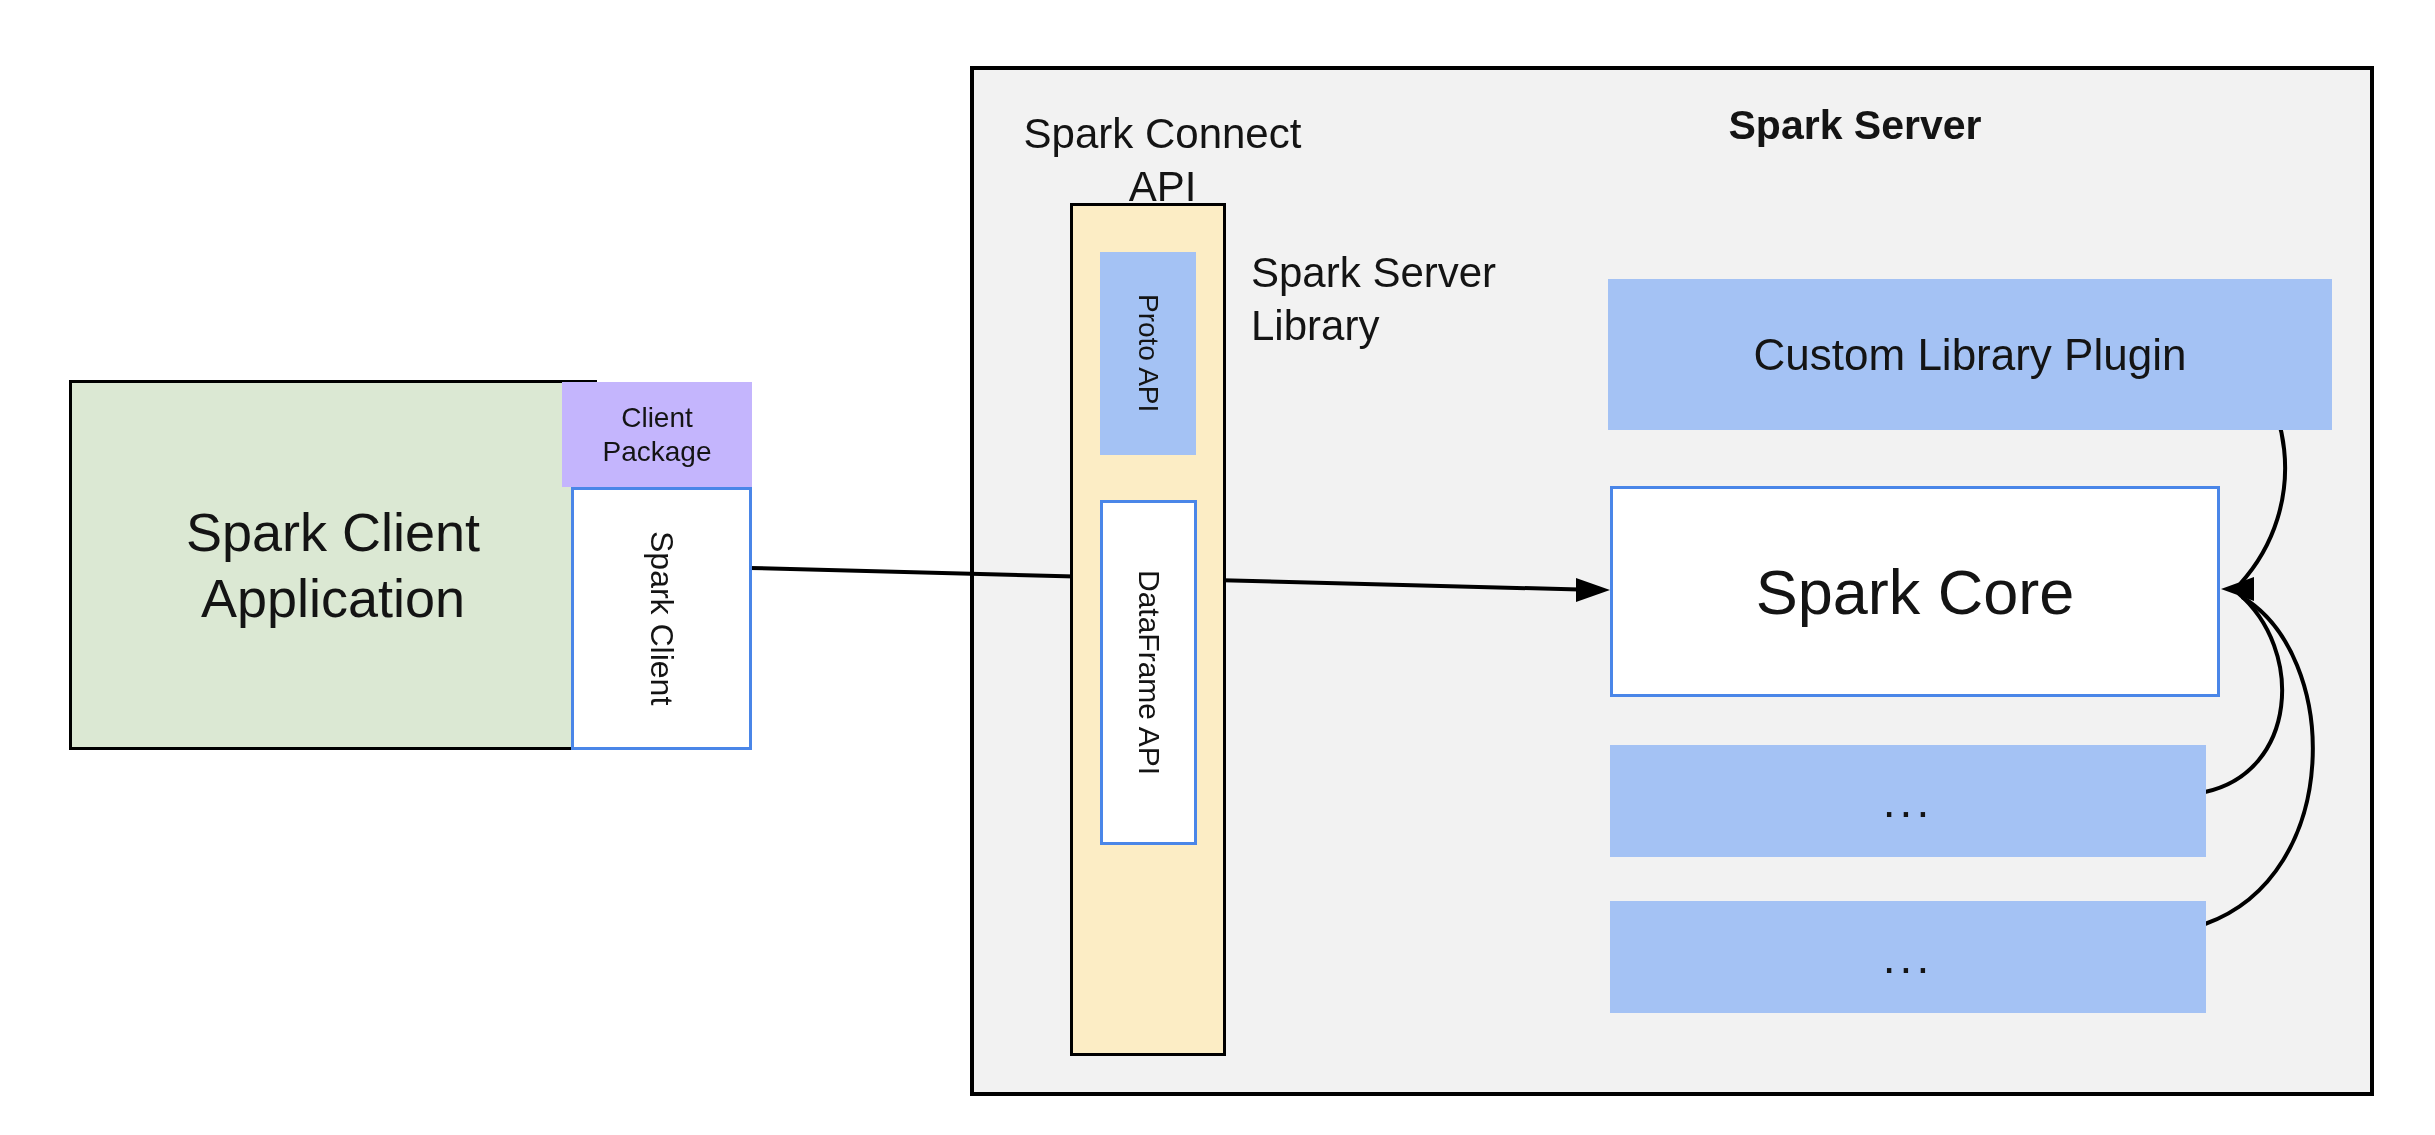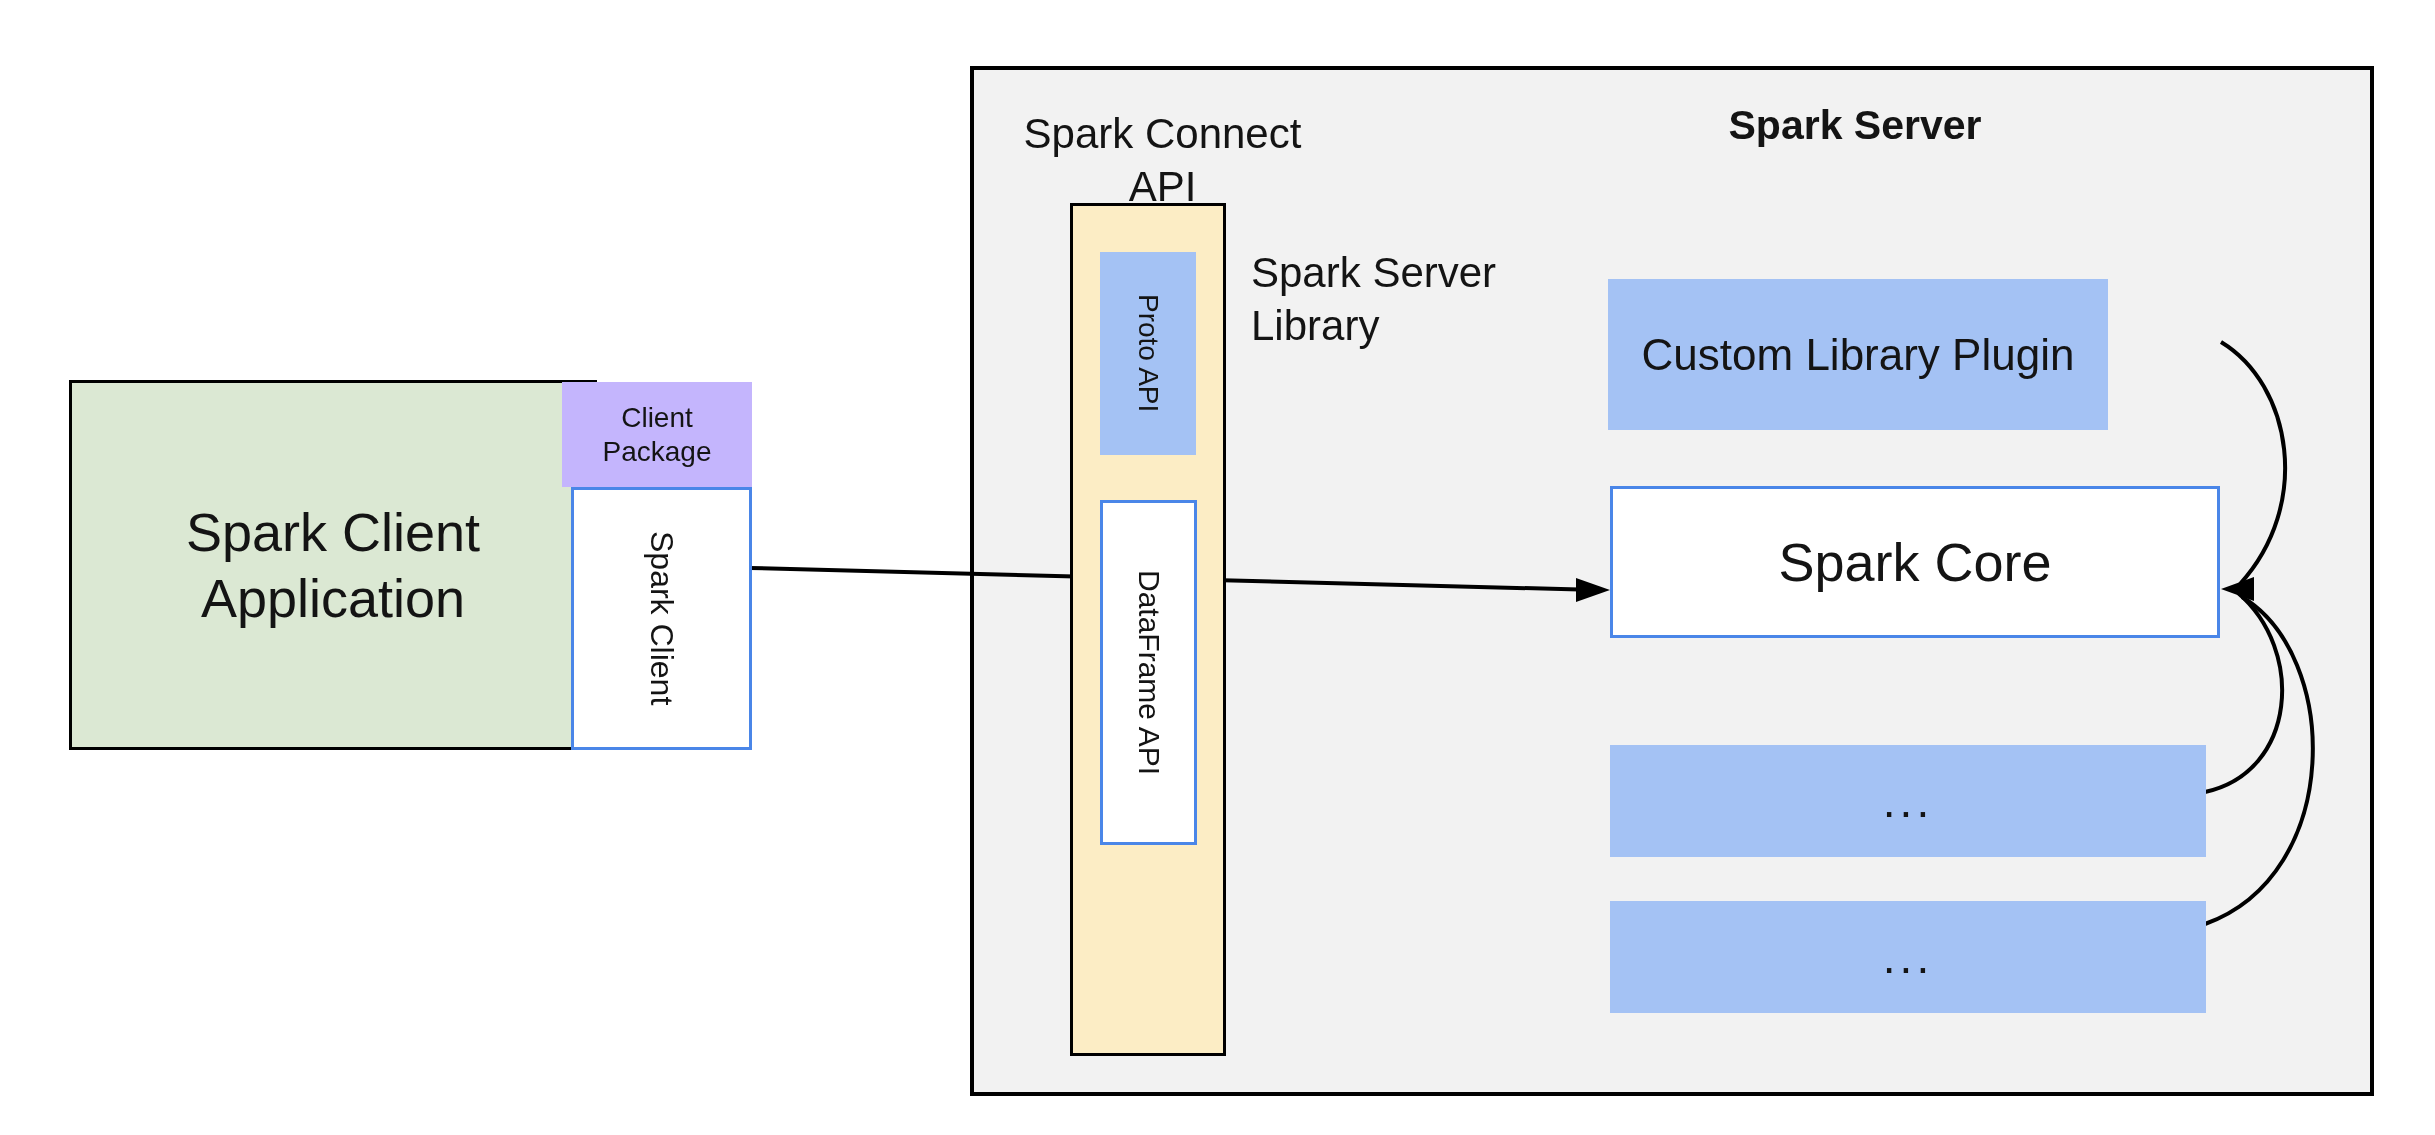--- a/index.html
+++ b/index.html
@@ -64,26 +64,26 @@
     left:1251px;top:246px;width:340px;z-index:4;
     font-size:42px;line-height:53px;text-align:left;
   }
   .lbl-server-title{
     left:1655px;top:102px;width:400px;z-index:4;
     font-size:41px;font-weight:bold;text-align:center;
   }
 
   
   .plugin-box{
-    left:1608px;top:279px;width:500px;height:151px;
+    left:1608px;top:279px;width:724px;height:151px;
     background:#a4c2f4;z-index:3;font-size:44px;
   }
   .core-box{
-    left:1610px;top:486px;width:610px;height:152px;
-    background:#ffffff;border:3px solid #4a86e8;z-index:3;font-size:54px;
+    left:1610px;top:486px;width:610px;height:211px;
+    background:#ffffff;border:3px solid #4a86e8;z-index:3;font-size:63px;
   }
   .ellipsis-box{
     left:1610px;width:596px;height:112px;
     background:#a4c2f4;z-index:3;font-size:46px;letter-spacing:4px;
   }
   .ellipsis-1{top:745px;}
   .ellipsis-2{top:901px;}
 </style>
 </head>
 <body>

